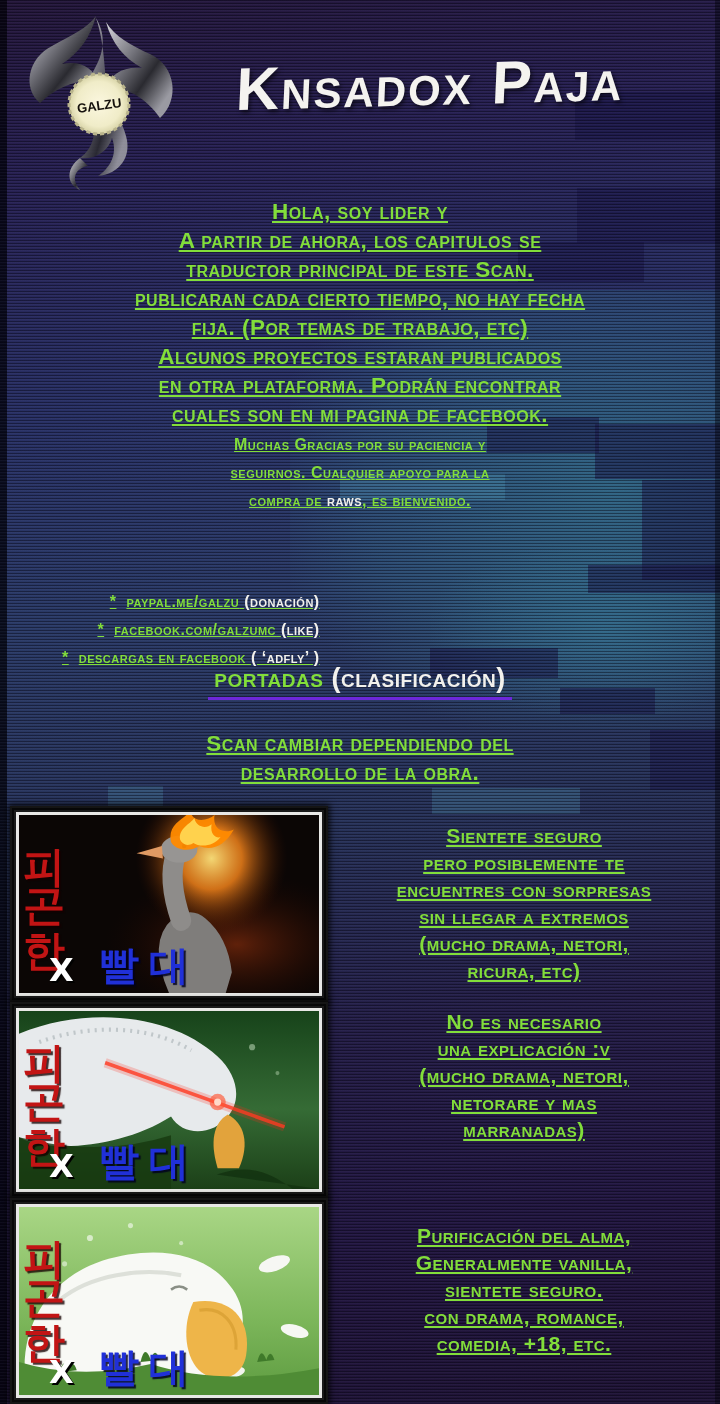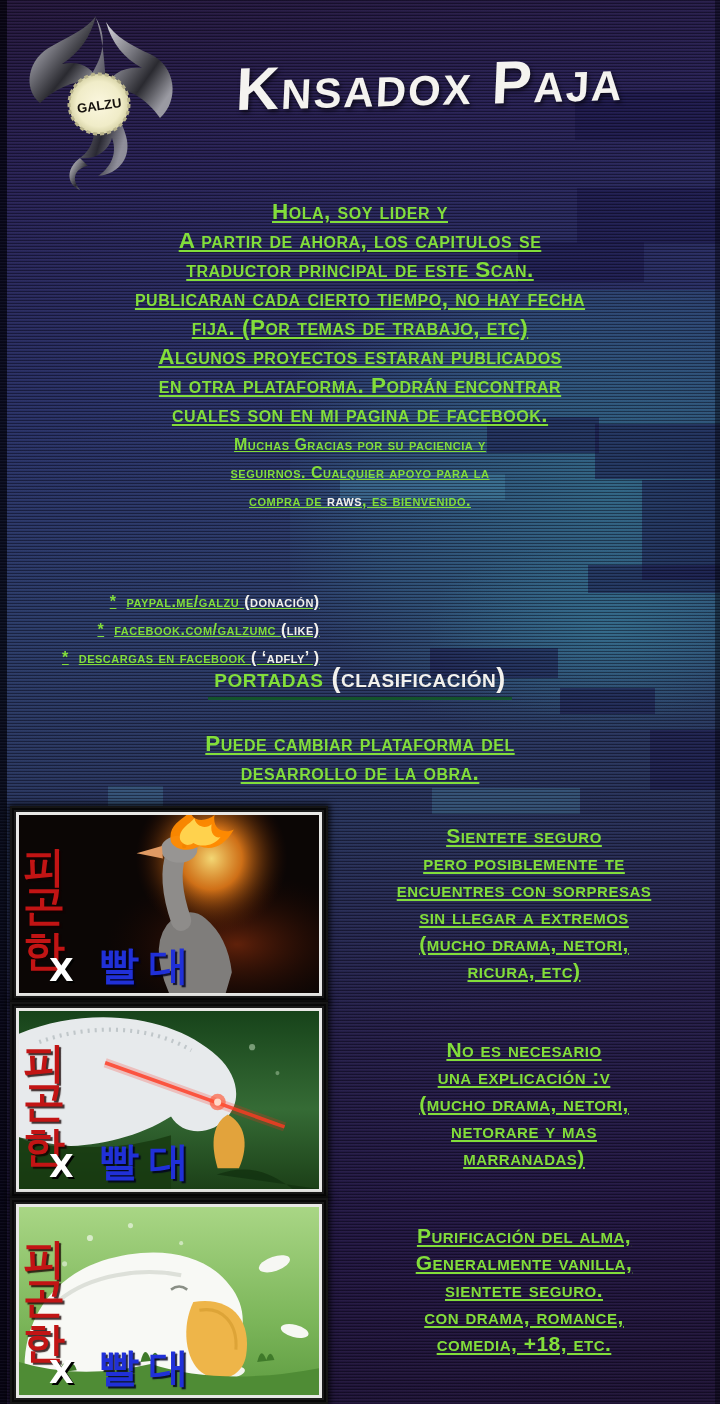--- a/index.html
+++ b/index.html
@@ -33,25 +33,25 @@
 
   .comic{font-weight:bold;font-variant:small-caps;letter-spacing:0.5px;color:#82de3a;text-decoration:underline;}
   .white{color:#f2f1ec;}
   .green{color:#82de3a;}
 
   .intro{position:absolute;left:30px;top:197px;width:660px;text-align:center;font-size:22.5px;line-height:29px;}
   .thanks{position:absolute;left:60px;top:431px;width:600px;text-align:center;font-size:16px;line-height:28px;}
   .links{position:absolute;left:62px;top:588px;font-size:16px;line-height:28px;text-align:right;}
   .links .bullet{margin-right:10px;}
   .heading{position:absolute;left:0;top:663px;width:720px;text-align:center;font-size:27px;}
-  .heading .inner{display:inline-block;border-bottom:3px solid #14532d;padding:0 6px 3px 6px;}
+  .heading .inner{display:inline-block;border-bottom:3px solid #6d28d9;padding:0 6px 3px 6px;}
   .note{position:absolute;left:110px;top:729px;width:500px;text-align:center;font-size:22.5px;line-height:29px;}
 
   .desc{position:absolute;left:335px;width:378px;text-align:center;font-size:21px;line-height:27px;}
-  .desc.d1{top:822px;} .desc.d2{top:1036px;text-align:center;} .desc.d3{top:1222px;}
+  .desc.d1{top:822px;} .desc.d2{top:1008px;text-align:center;} .desc.d3{top:1222px;}
 
   .panel{position:absolute;left:10px;width:318px;background:#070707;padding:9px;box-sizing:border-box;
     box-shadow:0 0 6px 2px rgba(0,0,0,0.8), inset 0 0 0 2px #151515;}
   .panel.p1{top:806px;height:196px;}
   .panel.p2{top:1002px;height:196px;}
   .panel.p3{top:1198px;height:206px;}
   .panel-inner{position:relative;width:100%;height:100%;box-shadow:0 0 0 3px #e8e8e6,0 0 0 5px #1a1a1a;overflow:hidden;background:#000;}
   .panel-inner svg{display:block;width:100%;height:100%;}
 
   .k-vert{position:absolute;left:4px;top:2px;writing-mode:vertical-rl;text-orientation:upright;
@@ -134,21 +134,21 @@
   <div class="links comic">
     <div><span class="bullet green">*</span><span class="green">paypal.me/galzu</span> <span class="white">(donación)</span></div>
     <div><span class="bullet green">*</span><span class="green">facebook.com/galzumc</span> <span class="white">(like)</span></div>
     <div><span class="bullet green">*</span><span class="green">descargas en facebook</span> <span class="white">( ‘adfly’ )</span></div>
   </div>
 
   <div class="heading comic">
     <span class="inner"><span class="green">portadas </span><span class="white">(clasificación)</span></span>
   </div>
   <div class="note comic">
-    <div>Puede cambiar plataforma del</div>
+    <div>Scan cambiar dependiendo del</div>
     <div>desarrollo de la obra.</div>
   </div>
 
   <div class="panel p1">
     <div class="panel-inner">
       <svg viewBox="0 0 296 172" preserveAspectRatio="none">
         <defs>
           <radialGradient id="fire1" cx="0.5" cy="0.5" r="0.5">
             <stop offset="0" stop-color="#ffe27a" stop-opacity="0.95"></stop>
             <stop offset="0.4" stop-color="#ff8a1c" stop-opacity="0.8"></stop>

